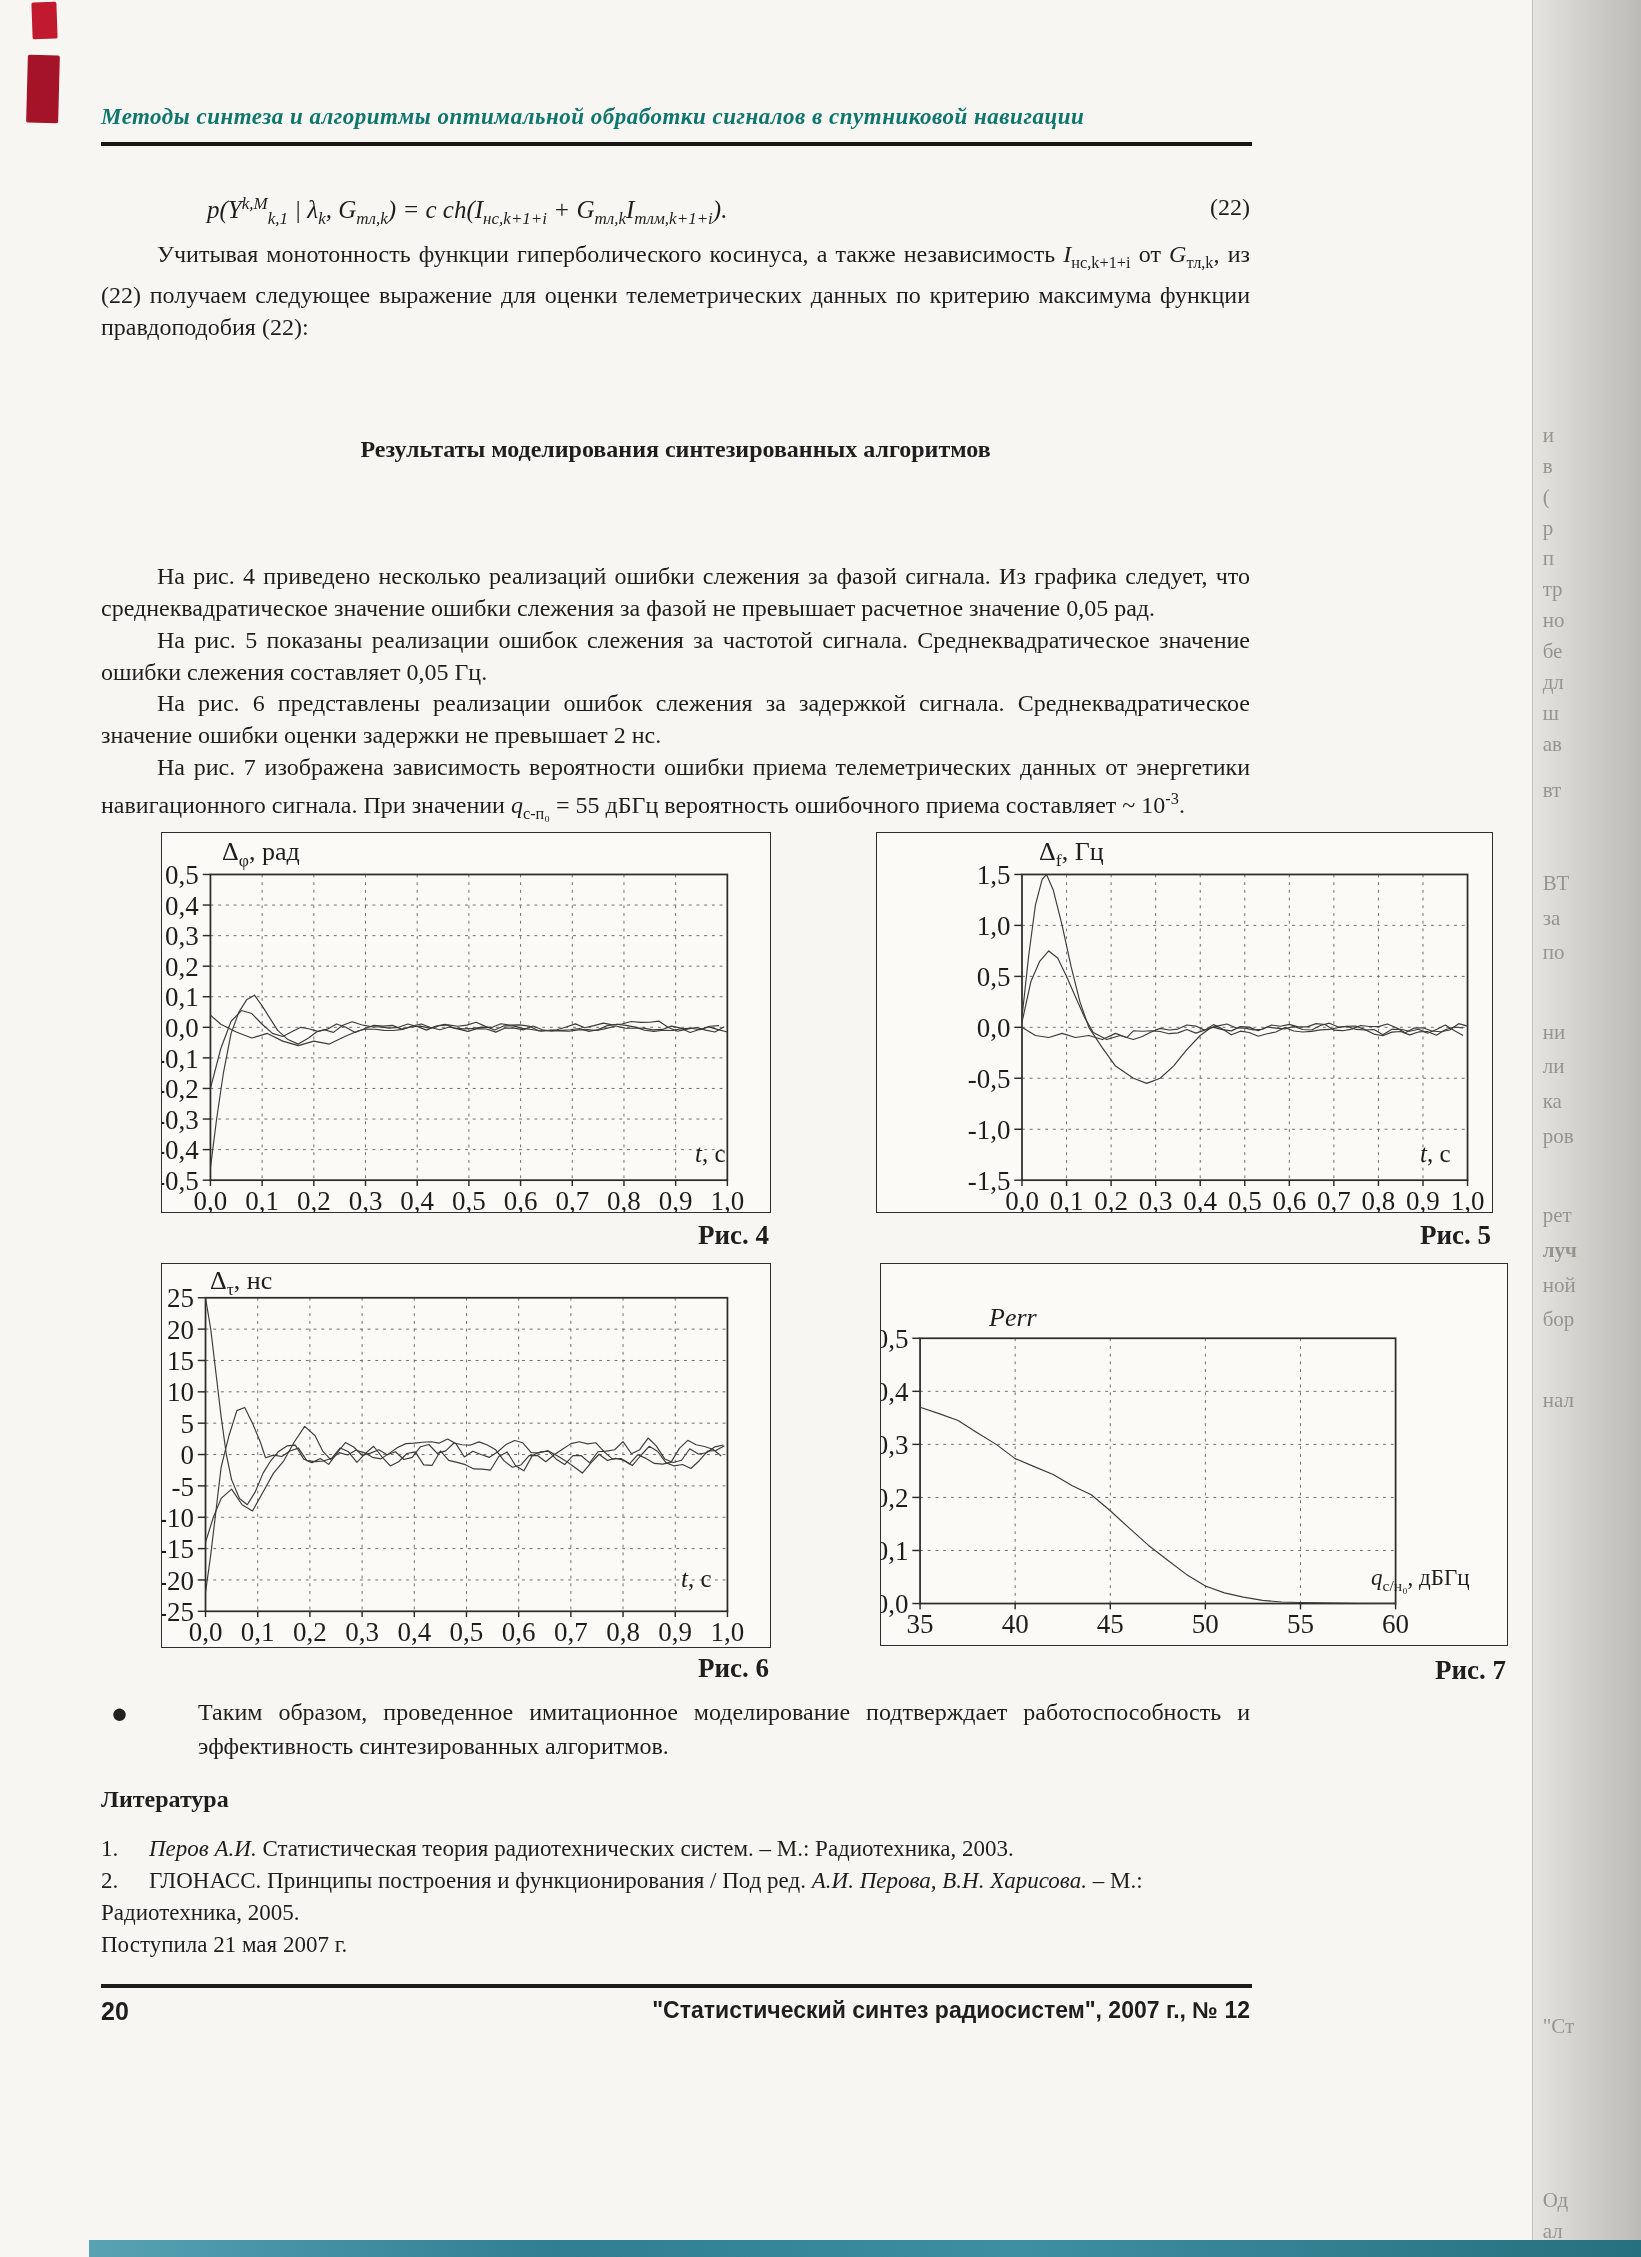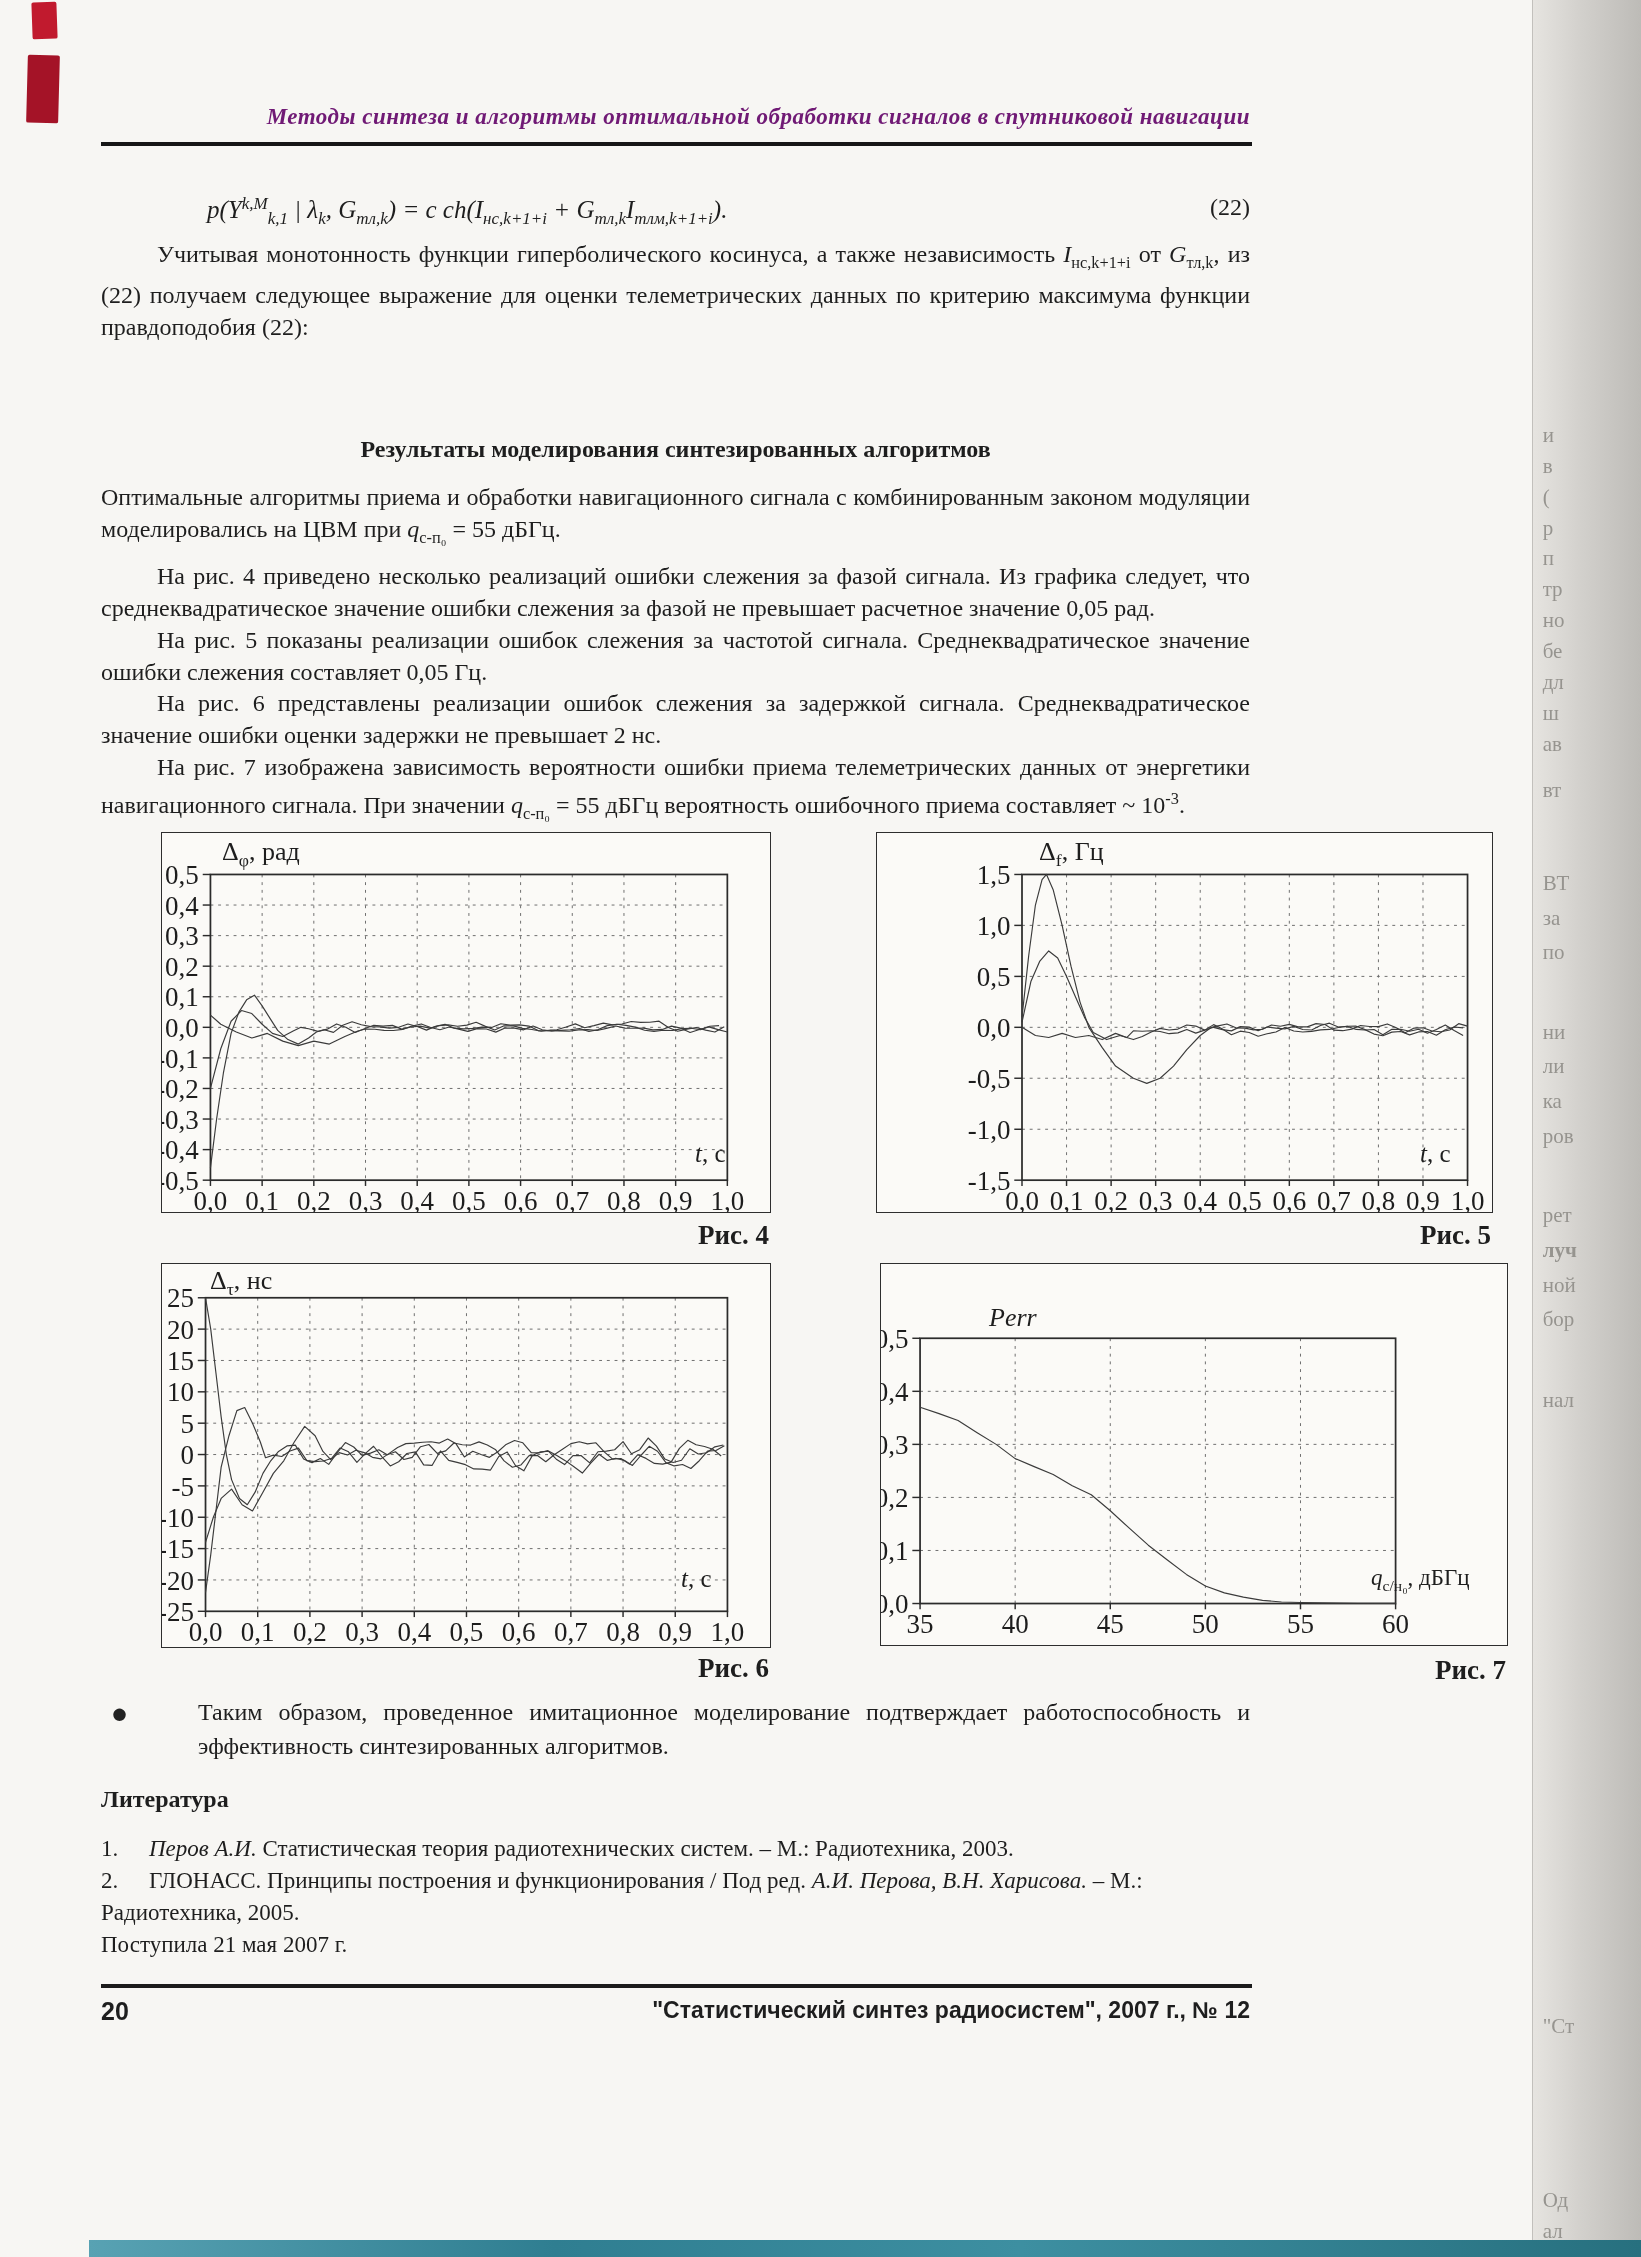--- a/index.html
+++ b/index.html
@@ -2,22 +2,22 @@
 <html><head>
 <meta charset="utf-8">
 <style>
   html,body{margin:0;padding:0;}
   body{
     position:relative;width:1641px;height:2257px;overflow:hidden;
     background:#f7f6f3;color:#1e1e1e;
     font-family:"Liberation Serif","DejaVu Serif",serif;
   }
   .content{position:absolute;left:101px;top:0;width:1149px;height:2257px;}
-  .running-head{position:absolute;top:104px;left:0;width:100%;text-align:right;
-    font-style:italic;font-weight:bold;font-size:23px;color:#701a75;letter-spacing:0.5px;}
+  .running-head{position:absolute;top:104px;left:0;width:100%;text-align:left;
+    font-style:italic;font-weight:bold;font-size:23px;color:#0f766e;letter-spacing:0.5px;}
   .head-rule{position:absolute;top:142px;left:0;width:1151px;height:3.9px;background:#161616;}
   .eq-row{position:absolute;left:0;width:1149px;display:flex;align-items:flex-start;font-size:25px;margin-top:16px;}
   .eq-body{font-style:italic;}
   .eq-num{margin-left:auto;font-size:24px;font-style:normal;}
   sub,sup{font-size:68%;}
   .para{position:absolute;left:0;width:1149px;font-size:24px;line-height:32px;text-align:justify;}
   .indent{text-indent:56px;}
   .section-heading{position:absolute;top:436px;left:0;width:1149px;text-align:center;
     font-weight:bold;font-size:24px;}
   .chart-box{position:absolute;background:#fbfaf7;border:1.9px solid #2e2e2e;}
@@ -97,21 +97,20 @@
   <div class="eq-row" style="top:178px;">
     <span class="eq-body" style="margin-left:106px;">p(Y<sup>k,M</sup><sub>k,1</sub> | λ<sub>k</sub>, G<sub>тл,k</sub>) = c ch(I<sub>нс,k+1+i</sub> + G<sub>тл,k</sub>I<sub>тлм,k+1+i</sub>).</span>
     <span class="eq-num">(22)</span>
   </div>
 
   <p class="para indent" style="top:238px;margin:0;">Учитывая монотонность функции гиперболического косинуса, а также независимость <i>I</i><sub>нс,k+1+i</sub> от <i>G</i><sub>тл,k</sub>, из (22) получаем следующее выражение для оценки телеметрических данных по критерию максимума функции правдоподобия (22):</p>
 
 
   <div class="section-heading">Результаты моделирования синтезированных алгоритмов</div>
 
-  <p class="para" style="top:481px;margin:0;">Оптимальные алгоритмы приема и обработки навигационного сигнала с комбинированным законом модуляции моделировались на ЦВМ при <i>q</i><sub>с-п₀</sub> = 55 дБГц.</p>
   <p class="para indent" style="top:560px;margin:0;">На рис. 4 приведено несколько реализаций ошибки слежения за фазой сигнала. Из графика следует, что среднеквадратическое значение ошибки слежения за фазой не превышает расчетное значение 0,05 рад.</p>
   <p class="para indent" style="top:624px;margin:0;">На рис. 5 показаны реализации ошибок слежения за частотой сигнала. Среднеквадратическое значение ошибки слежения составляет 0,05 Гц.</p>
   <p class="para indent" style="top:687px;margin:0;">На рис. 6 представлены реализации ошибок слежения за задержкой сигнала. Среднеквадратическое значение ошибки оценки задержки не превышает 2 нс.</p>
   <p class="para indent" style="top:751px;margin:0;">На рис. 7 изображена зависимость вероятности ошибки приема телеметрических данных от энергетики навигационного сигнала. При значении <i>q</i><sub>с-п₀</sub> = 55 дБГц вероятность ошибочного приема составляет ~ 10<sup>-3</sup>.</p>
 
   <div class="chart-box" style="left:60px;top:832px;width:608px;height:379px;">
     <svg class="chart-svg" width="608" height="379" viewBox="0 0 630 393">
         <line class="grid" x1="103.6" y1="43" x2="103.6" y2="360"></line>
         <line class="grid" x1="157.2" y1="43" x2="157.2" y2="360"></line>
         <line class="grid" x1="210.8" y1="43" x2="210.8" y2="360"></line>

